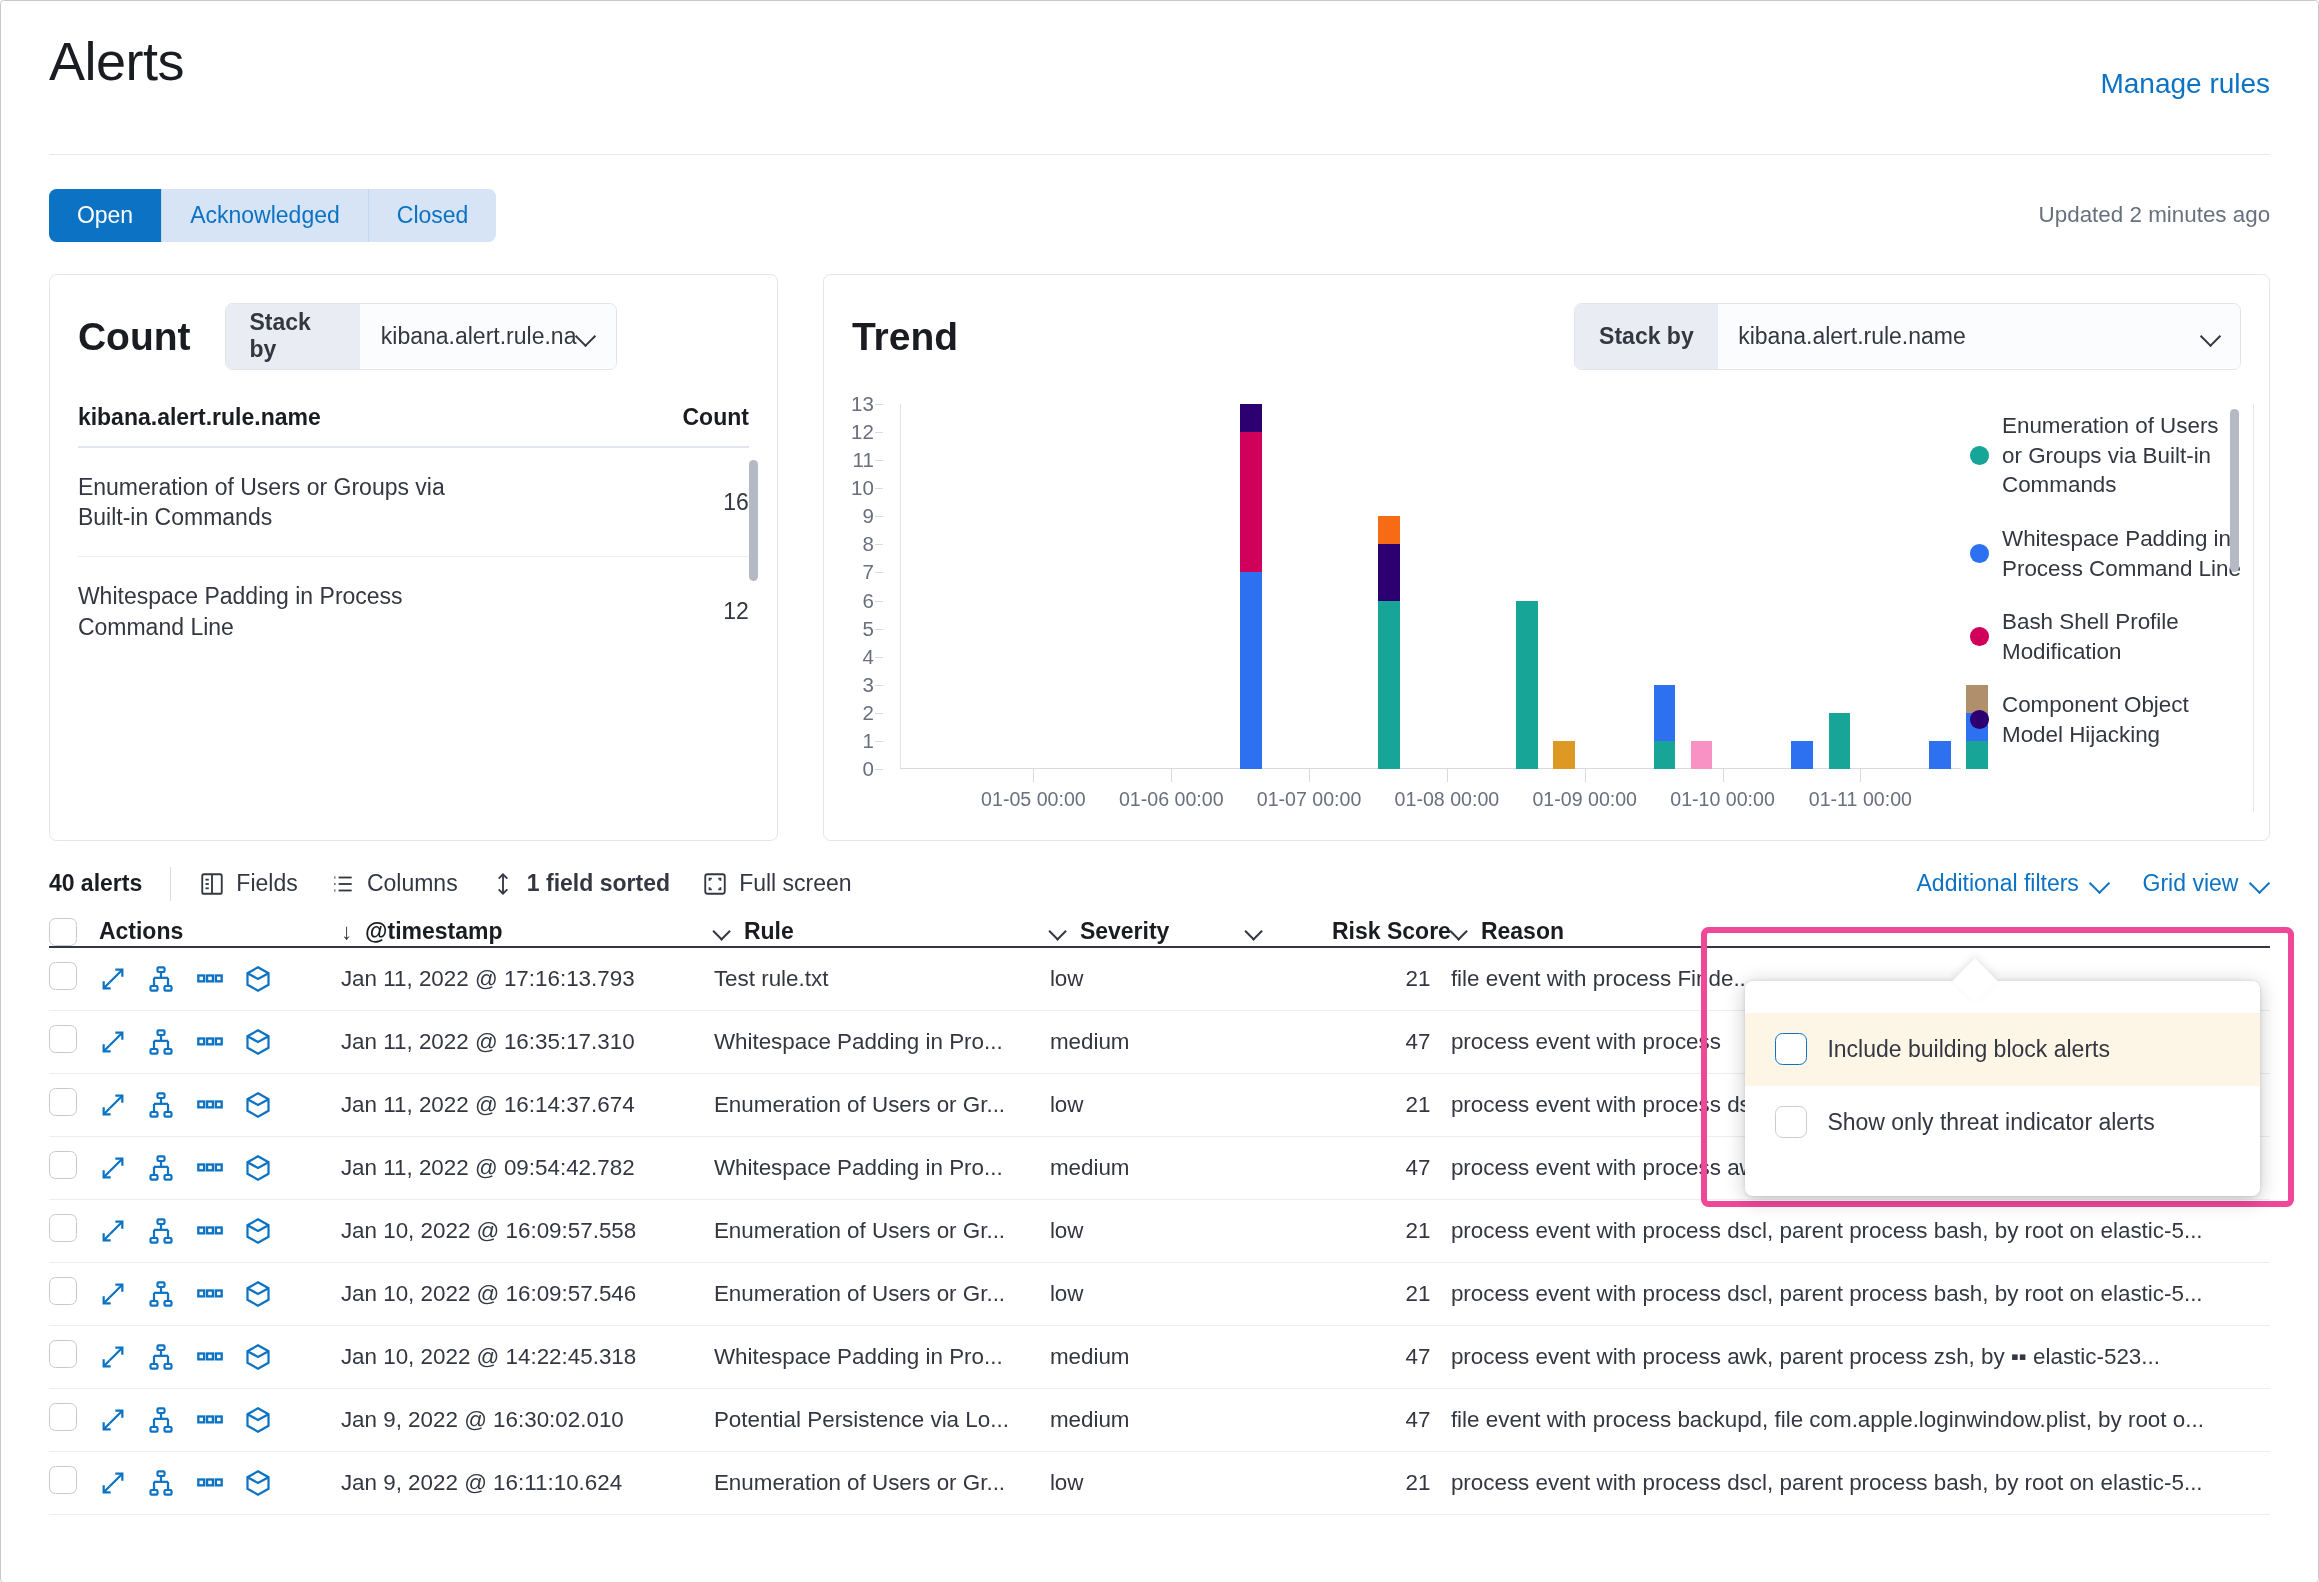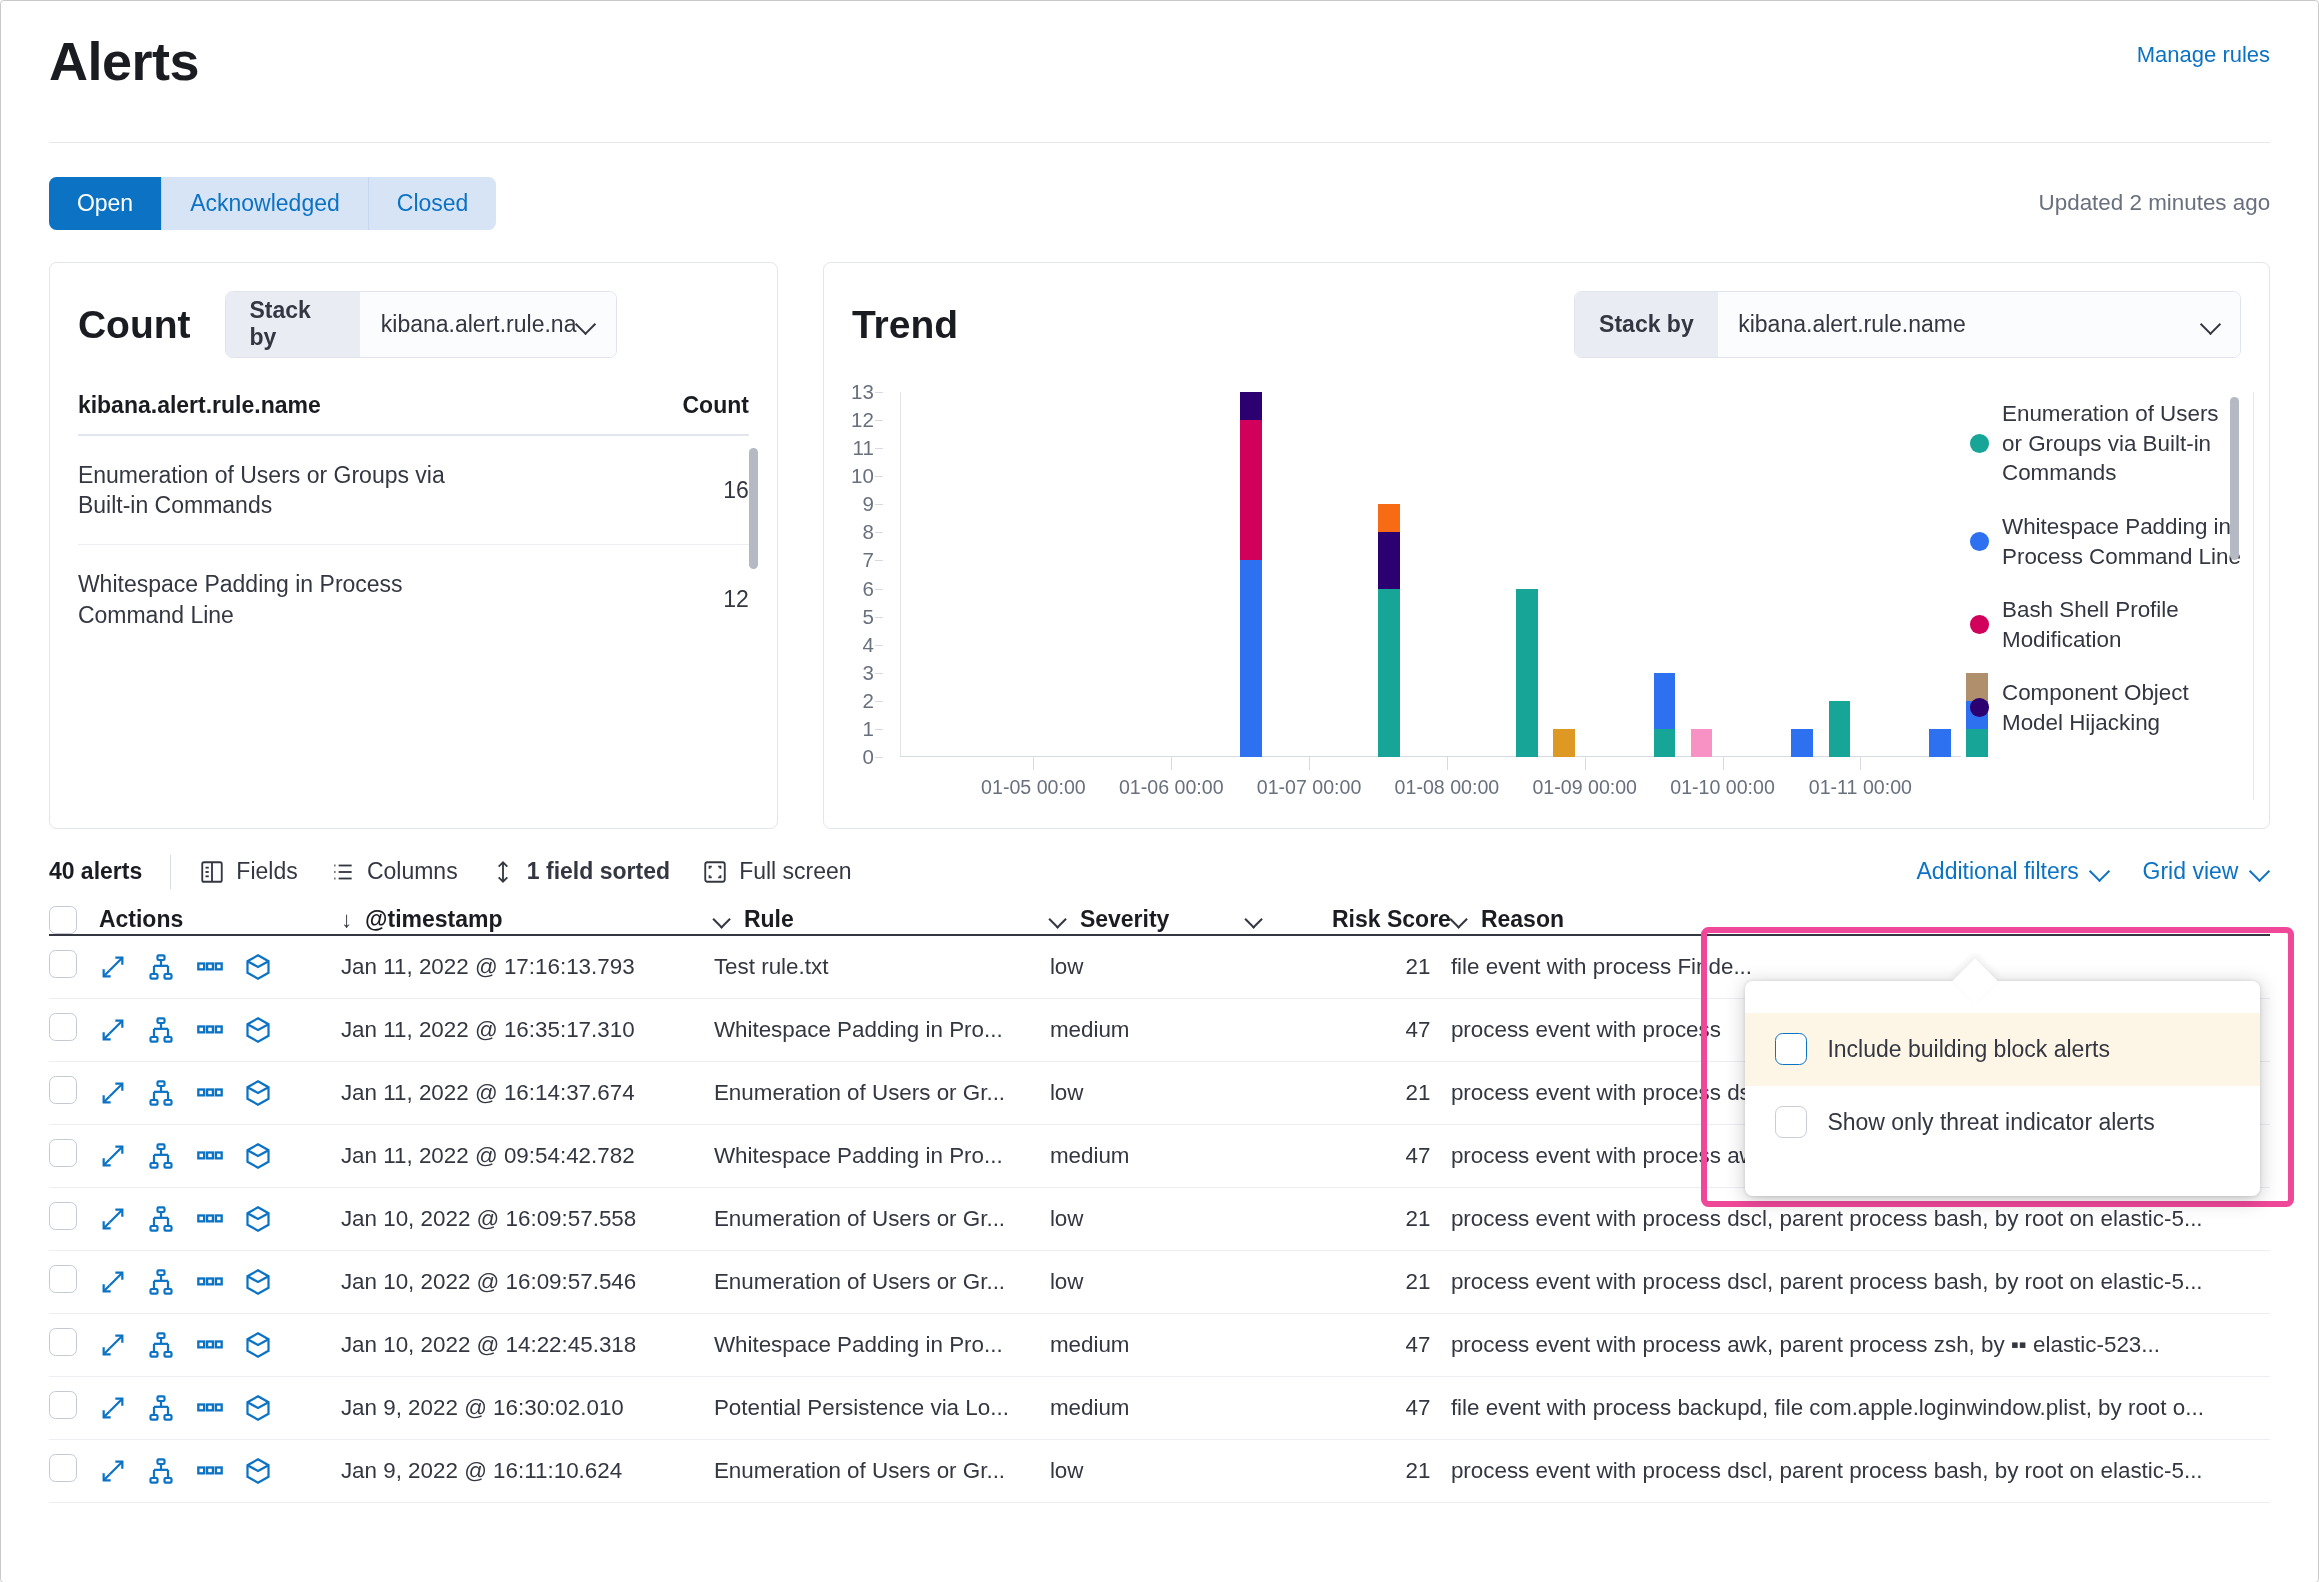--- a/index.html
+++ b/index.html
@@ -11,23 +11,23 @@
     color: #343741;
     overflow: hidden;
     position: relative;
   }
   .page-border { position:absolute; inset:0; border:1.9px solid #c9c9c9; border-radius:3.7px; }
   .page { position:absolute; inset:1.9px; background:#fff; overflow:hidden; }
 
   
   .hdr { display:flex; align-items:flex-start; justify-content:space-between;
          padding: 32px 47px 0 47px; }
-  .page-title { font-size: 54px; font-weight: 700; color:#1a1c21; letter-spacing:-0.5px;
+  .page-title { font-size: 54px; font-weight: 400; color:#1a1c21; letter-spacing:-0.5px;
                 line-height:1; margin:0; }
-  .manage-rules { font-size: 22px; color:#0b72c4; text-decoration:none; margin-top: 8px;
+  .manage-rules { font-size: 28px; color:#0b72c4; text-decoration:none; margin-top: 34px;
                   white-space:nowrap; }
 
   .hr { height:0.9px; background:#e7e8ee; margin: 54px 47px 0 47px; }
 
   
   .tabrow { display:flex; align-items:center; justify-content:space-between;
             padding: 34px 47px 0 47px; }
   .tabgroup { display:flex; border-radius:7.5px; overflow:hidden; }
   .tab { font-size:23px; padding: 15px 28px; background:#d6e4f5; color:#0b72c4;
          cursor:pointer; border-right:0.9px solid #c4d7ef; line-height:1; }

